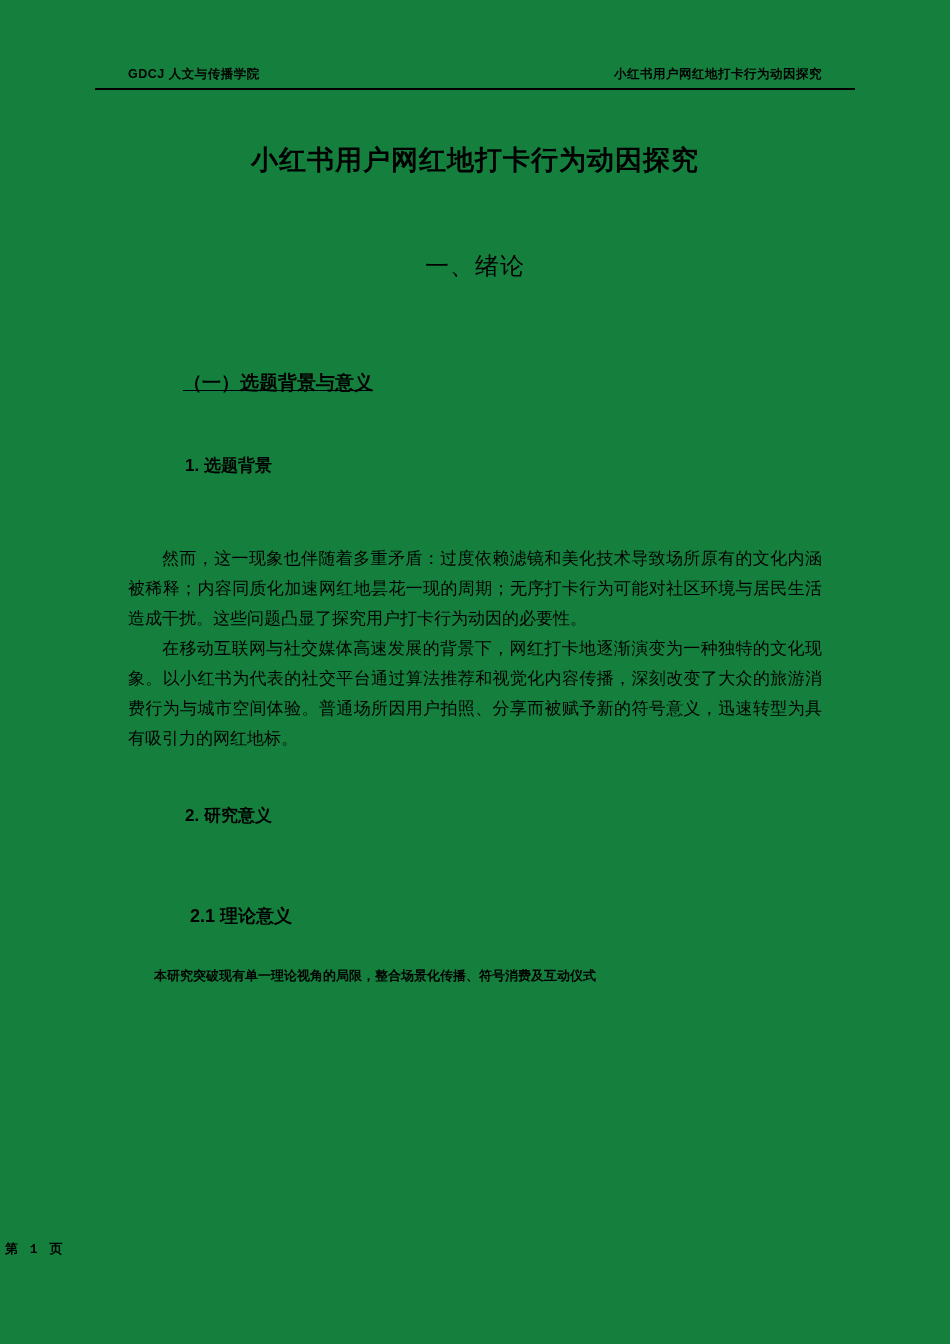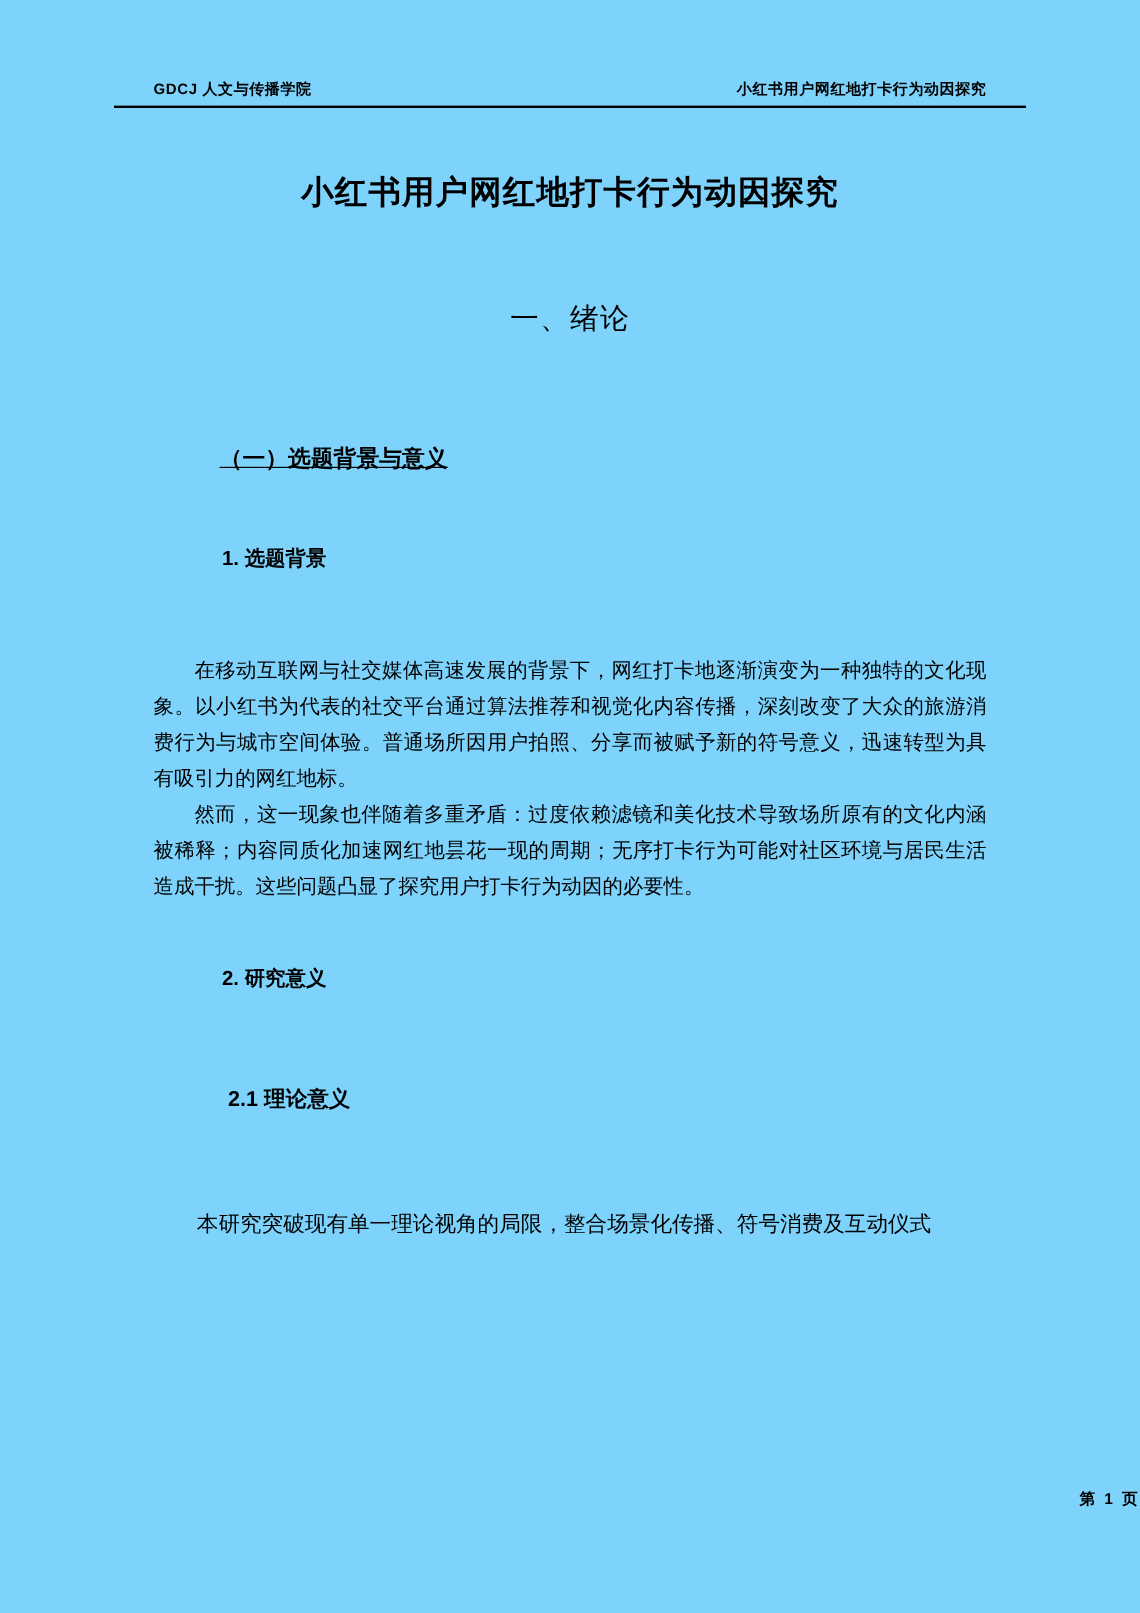--- a/index.html
+++ b/index.html
@@ -7,21 +7,21 @@
   body {
     width: 950px;
     height: 1344px;
     font-family: "Liberation Serif", serif;
     color: #000000;
   }
   .page {
     position: relative;
     width: 950px;
     height: 1344px;
-    background: #7dd3fc;
+    background: #15803d;
     overflow: hidden;
   }
   
   .header {
     margin: 0 95px;
     padding-top: 66px;
   }
   .header-inner {
     display: flex;
     justify-content: space-between;
@@ -87,35 +87,36 @@
   }
   .body-block { margin-top: 66px; }
   .body-paragraph {
     font-family: "Liberation Serif", serif;
     font-size: 17px;
     line-height: 30px;
     text-align: justify;
     text-indent: 2em;
   }
   .closing-paragraph {
-    margin-top: 77px;
+    margin-top: 33px;
     font-family: "Liberation Serif", serif;
-    font-size: 18px;
+    font-size: 13px;
     line-height: 30px;
     text-align: justify;
     text-indent: 2em;
+    font-weight: bold;
   }
   
   .footer {
     position: absolute;
-    left: 16px;
+    left: 5px;
     right: 0;
     bottom: 86px;
-    text-align: right;
-    font-family: Liberation Sans, sans-serif;
+    text-align: left;
+    font-family: Liberation Mono, monospace;
     font-size: 13px;
     font-weight: bold;
     letter-spacing: 2px;
   }
 </style>
 </head>
 <body>
 
 <div class="page">
 
@@ -131,22 +132,22 @@
 
     <h1 class="doc-title">小红书用户网红地打卡行为动因探究</h1>
 
     <h2 class="section-heading">一、绪论</h2>
 
     <h3 class="subsection-heading">（一）选题背景与意义</h3>
 
     <h4 class="h-level3 h-topic-background">1. 选题背景</h4>
 
     <div class="body-block">
+      <p class="body-paragraph">然而，这一现象也伴随着多重矛盾：过度依赖滤镜和美化技术导致场所原有的文化内涵被稀释；内容同质化加速网红地昙花一现的周期；无序打卡行为可能对社区环境与居民生活造成干扰。这些问题凸显了探究用户打卡行为动因的必要性。</p>
       <p class="body-paragraph">在移动互联网与社交媒体高速发展的背景下，网红打卡地逐渐演变为一种独特的文化现象。以小红书为代表的社交平台通过算法推荐和视觉化内容传播，深刻改变了大众的旅游消费行为与城市空间体验。普通场所因用户拍照、分享而被赋予新的符号意义，迅速转型为具有吸引力的网红地标。</p>
-      <p class="body-paragraph">然而，这一现象也伴随着多重矛盾：过度依赖滤镜和美化技术导致场所原有的文化内涵被稀释；内容同质化加速网红地昙花一现的周期；无序打卡行为可能对社区环境与居民生活造成干扰。这些问题凸显了探究用户打卡行为动因的必要性。</p>
     </div>
 
     <h4 class="h-level3 h-research-significance">2. 研究意义</h4>
 
     <h5 class="h-level4">2.1 理论意义</h5>
 
     <p class="closing-paragraph">本研究突破现有单一理论视角的局限，整合场景化传播、符号消费及互动仪式</p>
 
   </div>
 

